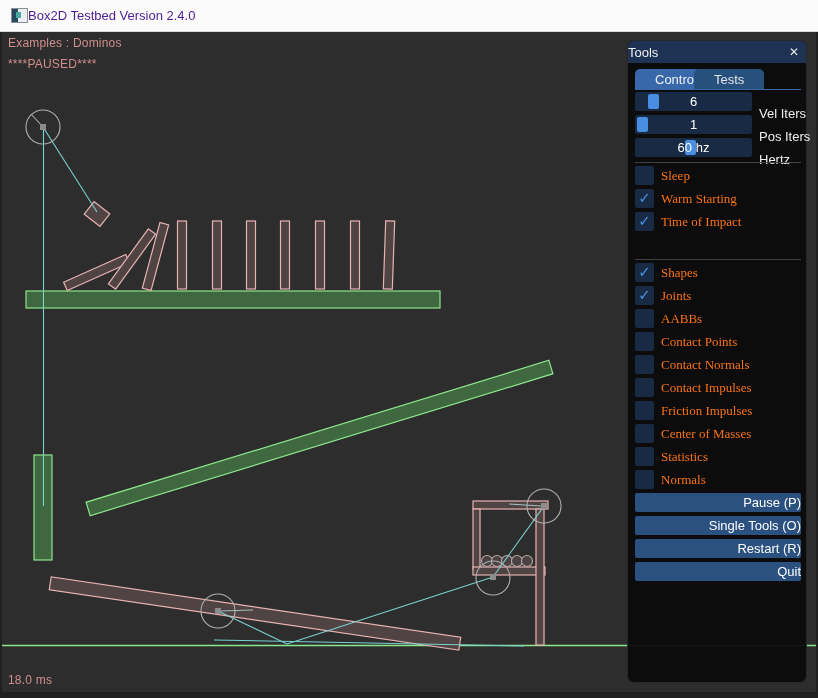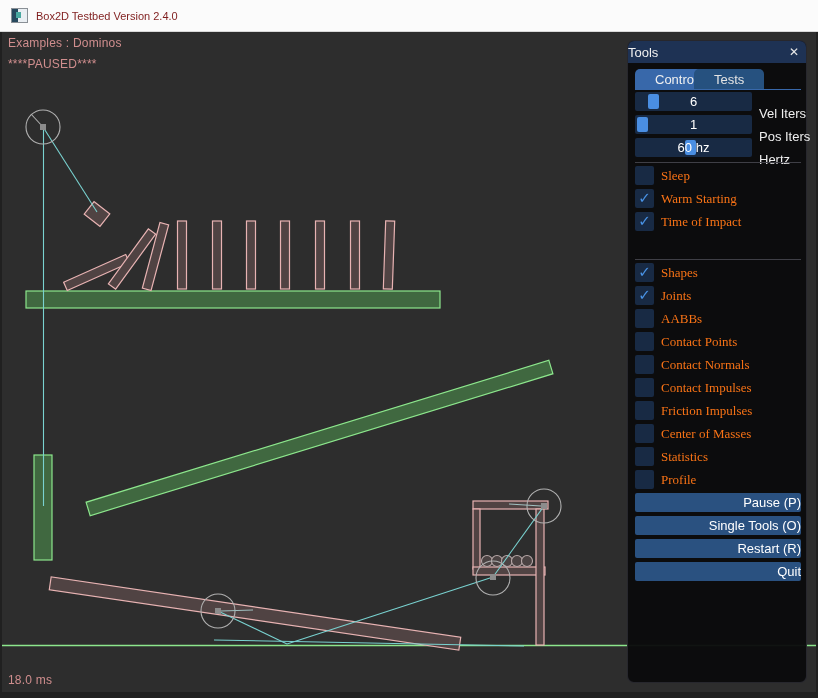--- a/index.html
+++ b/index.html
@@ -10,21 +10,21 @@
     -webkit-font-smoothing:antialiased;
   }
   
   .titlebar{
     position:absolute;left:0;top:0;width:818px;height:31px;background:#fbfbfb;
     border-bottom:1px solid #d8d8d8;z-index:30;display:flex;align-items:center;
   }
   .app-icon{width:15px;height:13px;margin-left:11px;border:1px solid #8a9096;background:#e9eef2;position:relative;}
   .app-icon:before{content:"";position:absolute;left:0;top:0;width:6px;height:13px;background:#27495e;}
   .app-icon:after{content:"";position:absolute;left:4px;top:3px;width:5px;height:6px;background:#49a8a0;}
-  .title-text{margin-left:8px;font-size:11px;color:#7f1d1d;}
+  .title-text{margin-left:0;font-size:13px;color:#4c1d95;}
   .win-btn{position:absolute;top:0;width:45px;height:31px;display:flex;align-items:center;justify-content:center;color:#111;}
   .wb-min{left:678px;} .wb-max{left:723px;} .wb-close{left:768px;font-size:14px;}
   .glyph-min{width:11px;height:1px;background:#111;display:block;}
   .glyph-max{width:10px;height:10px;border:1px solid #111;display:block;}
   .win-border{position:absolute;z-index:25;background:#202020;}
   .wb-left{left:0;top:31px;width:2px;height:667px;}
   .wb-right{left:816px;top:31px;width:2px;height:667px;}
   .wb-bottom{left:0;top:692px;width:818px;height:6px;}
   
   .hud{position:absolute;z-index:5;font-size:12px;color:#d08e8e;letter-spacing:.2px;}
@@ -254,21 +254,21 @@
   <div class="cbrow" style="top:383px">
     <span class="cbbox"></span>
     <span class="cblabel">Center of Masses</span>
   </div>
   <div class="cbrow" style="top:406px">
     <span class="cbbox"></span>
     <span class="cblabel">Statistics</span>
   </div>
   <div class="cbrow" style="top:429px">
     <span class="cbbox"></span>
-    <span class="cblabel">Profile</span>
+    <span class="cblabel">Normals</span>
   </div>
 
   <div class="pbtn" style="top:452px">
       <span>Pause (P)</span>
     </div>
   <div class="pbtn" style="top:475px">
       <span>Single Tools (O)</span>
     </div>
   <div class="pbtn" style="top:498px">
       <span>Restart (R)</span>

